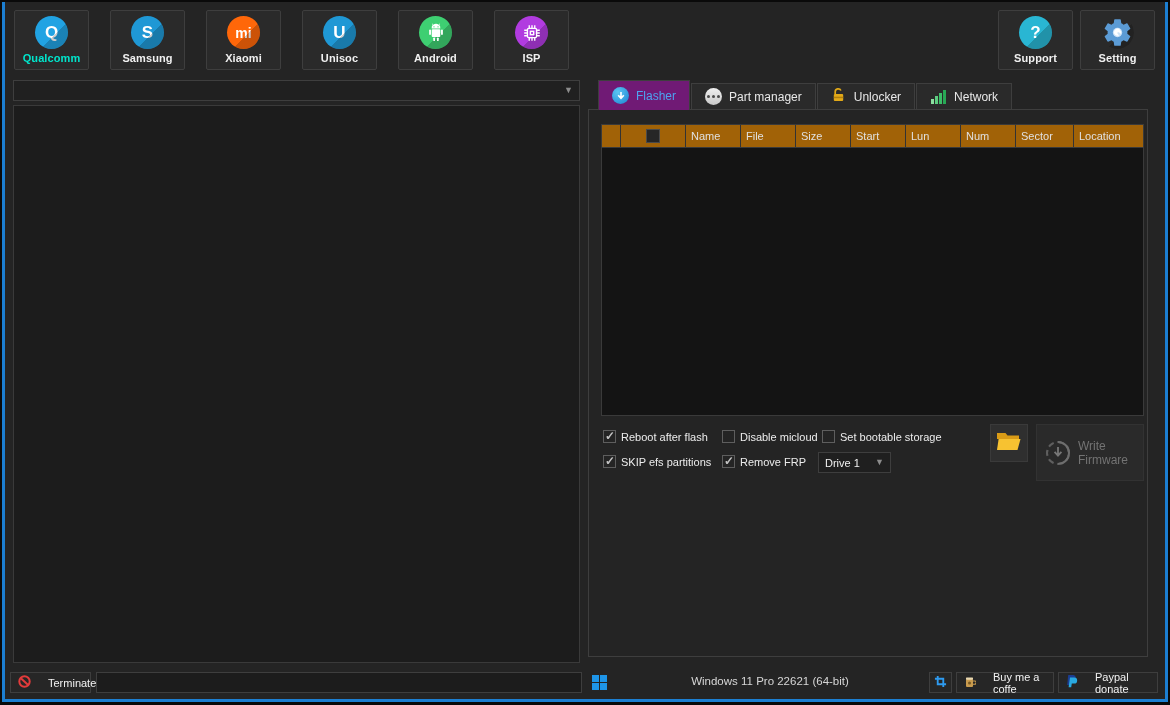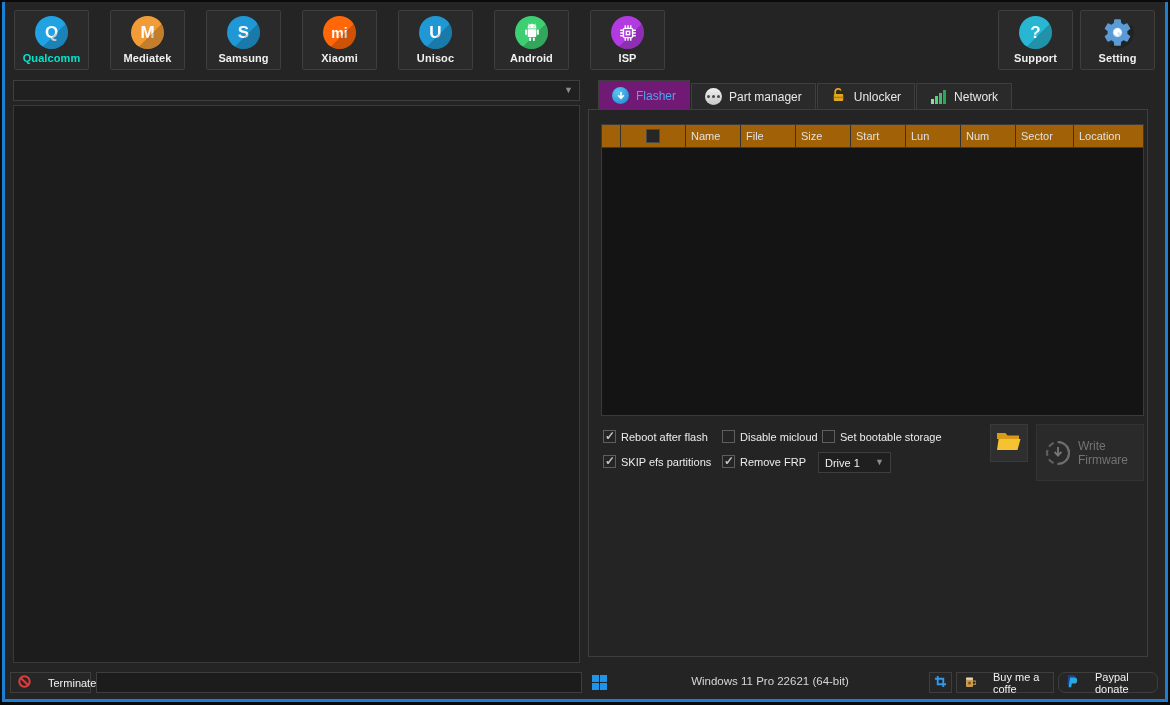--- a/index.html
+++ b/index.html
@@ -81,43 +81,37 @@
   .sbtn{position:absolute;height:21px;background:#262626;border:1px solid #3e3e3e;box-sizing:border-box;
         display:flex;align-items:center;gap:17px;padding:0 7px;color:#f2f2f2;font-size:11px;cursor:pointer;}
   .term{left:10px;top:672px;width:81px;}
   .prog{position:absolute;left:96px;top:672px;width:486px;height:21px;background:#1c1c1c;border:1px solid #3e3e3e;box-sizing:border-box;}
   .winbtn{position:absolute;left:588px;top:672px;width:23px;height:21px;display:flex;align-items:center;justify-content:center;cursor:pointer;}
   .wlogo{width:15px;height:15px;display:grid;grid-template-columns:7px 7px;grid-template-rows:7px 7px;gap:1px;}
   .wlogo span{background:#1e95e8;}
   .os{position:absolute;left:620px;top:675px;width:300px;text-align:center;font-size:11.5px;color:#d6d6d6;}
   .cropbtn{left:929px;top:672px;width:23px;padding:0;justify-content:center;}
   .coffee{left:956px;top:672px;width:98px;}
-  .paypal{left:1058px;top:672px;width:100px;border-radius:7px;}
+  .paypal{left:1058px;top:672px;width:100px;}
 </style>
 </head>
 <body>
 
 <div id="app">
   <div class="win"></div>
   <div class="edge edge-l"></div>
   <div class="edge edge-r"></div>
   <div class="edge edge-b"></div>
 
   <div class="brands">
     <div class="tb-btn">
       <span class="bicon c-qualcomm">
           <span>Q</span>
         </span>
       <span class="lbl lbl-accent">Qualcomm</span>
-    </div>
-    <div class="tb-btn">
-      <span class="bicon c-mediatek">
-          <span>M</span>
-        </span>
-      <span class="lbl">Mediatek</span>
     </div>
     <div class="tb-btn">
       <span class="bicon c-samsung">
           <span>S</span>
         </span>
       <span class="lbl">Samsung</span>
     </div>
     <div class="tb-btn">
       <span class="bicon c-xiaomi">
           <span class="letter-mi">mi</span>

